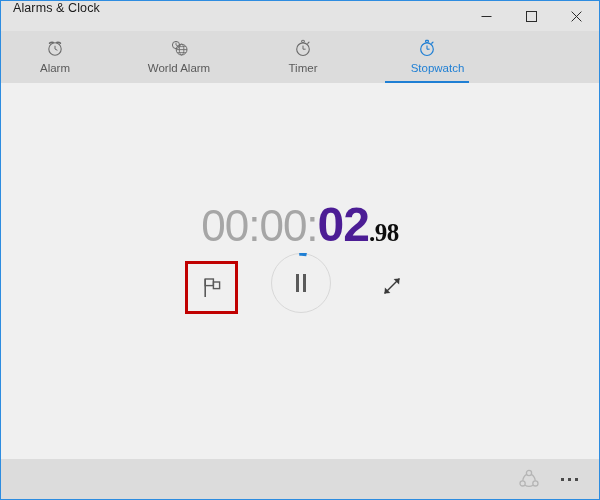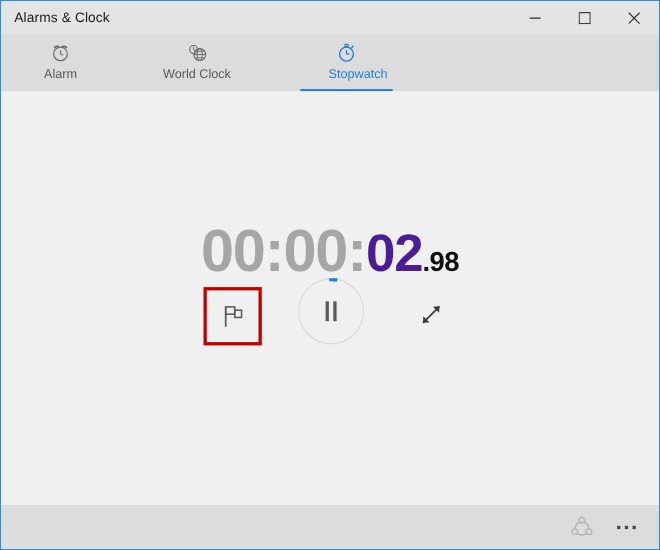--- a/index.html
+++ b/index.html
@@ -25,21 +25,21 @@
     flex-direction: column;
     overflow: hidden;
   }
 
   
   .titlebar {
     height: 30px;
     flex: 0 0 30px;
     background: #e4e4e4;
     display: flex;
-    align-items: center;
+    align-items: flex-start;
     position: relative;
   }
   .title-text {
     font-size: 12.5px;
     color: #1a1a1a;
     padding-left: 12px;
     display: flex;
     align-items: center;
     flex: 1 1 auto;
     letter-spacing: 0.1px;
@@ -117,36 +117,37 @@
   .time-display {
     position: absolute;
     left: 0;
     right: 0;
     top: 118px;
     text-align: center;
     line-height: 1;
     white-space: nowrap;
   }
   .t-dim {
-    font-size: 54px;
-    font-weight: bold;
+    font-size: 44px;
+    font-weight: normal;
     color: #a6a6a6;
     letter-spacing: -1px;
   }
   .t-main {
     font-size: 48px;
     font-weight: bold;
     color: #4c1d95;
     letter-spacing: -1px;
   }
   .t-frac {
     font-size: 25px;
     font-weight: bold;
     color: #0d0d0d;
     letter-spacing: -0.5px;
+    font-family: Liberation Serif, serif;
   }
 
   
   .controls {
     position: absolute;
     left: 0;
     right: 0;
     top: 170px;
     height: 76px;
   }
@@ -292,23 +293,36 @@
           <circle cx="8" cy="7" r="3.6" fill="none" stroke="#6b6b6b" stroke-width="1"></circle>
           <line x1="8" y1="7" x2="8" y2="4.6" stroke="#6b6b6b" stroke-width="0.9"></line>
           <line x1="8" y1="7" x2="9.9" y2="8.1" stroke="#6b6b6b" stroke-width="0.9"></line>
           <circle cx="13.6" cy="11.6" r="5.4" fill="none" stroke="#6b6b6b" stroke-width="1"></circle>
           <ellipse cx="13.6" cy="11.6" rx="2.3" ry="5.4" fill="none" stroke="#6b6b6b" stroke-width="0.9"></ellipse>
           <line x1="8.2" y1="11.6" x2="19" y2="11.6" stroke="#6b6b6b" stroke-width="0.9"></line>
           <line x1="9.3" y1="8.6" x2="17.9" y2="8.6" stroke="#6b6b6b" stroke-width="0.8"></line>
           <line x1="9.3" y1="14.6" x2="17.9" y2="14.6" stroke="#6b6b6b" stroke-width="0.8"></line>
         </svg>
       </div>
-      <div class="tab-label">World Clock</div>
-    </div>
-
+      <div class="tab-label">World Alarm</div>
+    </div>
+
+    <div class="tab">
+      <div class="tab-icon">
+        <svg width="20" height="20" viewBox="0 0 20 20">
+          <circle cx="10" cy="11.2" r="6.3" fill="none" stroke="#6b6b6b" stroke-width="1.1"></circle>
+          <rect x="8.6" y="2.4" width="2.8" height="1.9" rx="0.5" fill="none" stroke="#6b6b6b" stroke-width="1"></rect>
+          <line x1="10" y1="4.3" x2="10" y2="5" stroke="#6b6b6b" stroke-width="1"></line>
+          <line x1="14.8" y1="5.3" x2="16" y2="4.1" stroke="#6b6b6b" stroke-width="1.2" stroke-linecap="round"></line>
+          <line x1="10" y1="11.2" x2="10" y2="7.6" stroke="#6b6b6b" stroke-width="1"></line>
+          <line x1="10" y1="11.2" x2="12.6" y2="11.2" stroke="#6b6b6b" stroke-width="1"></line>
+        </svg>
+      </div>
+      <div class="tab-label">Timer</div>
+    </div>
 
     <div class="tab wide active">
       <div class="tab-icon">
         <svg width="20" height="20" viewBox="0 0 20 20">
           <circle cx="10" cy="11.2" r="6.3" fill="none" stroke="#1f7fd4" stroke-width="1.2"></circle>
           <rect x="8.6" y="2.4" width="2.8" height="1.9" rx="0.5" fill="none" stroke="#1f7fd4" stroke-width="1.1"></rect>
           <line x1="10" y1="4.3" x2="10" y2="5" stroke="#1f7fd4" stroke-width="1.1"></line>
           <line x1="14.8" y1="5.3" x2="16" y2="4.1" stroke="#1f7fd4" stroke-width="1.3" stroke-linecap="round"></line>
           <line x1="10" y1="11.2" x2="10" y2="7.6" stroke="#1f7fd4" stroke-width="1.1"></line>
           <line x1="10" y1="11.2" x2="12.6" y2="11.2" stroke="#1f7fd4" stroke-width="1.1"></line>

